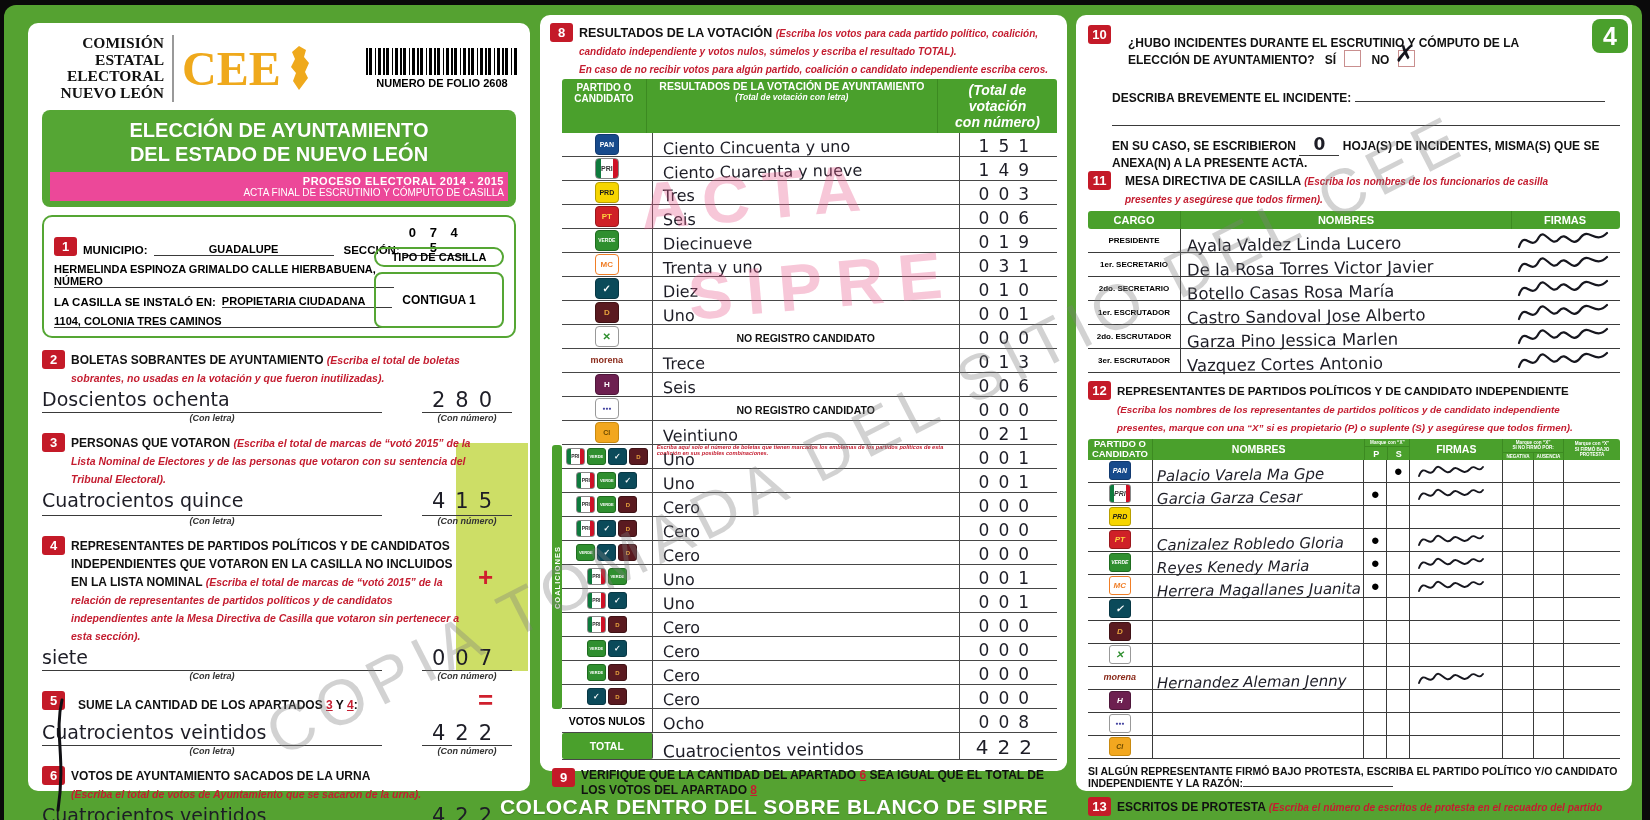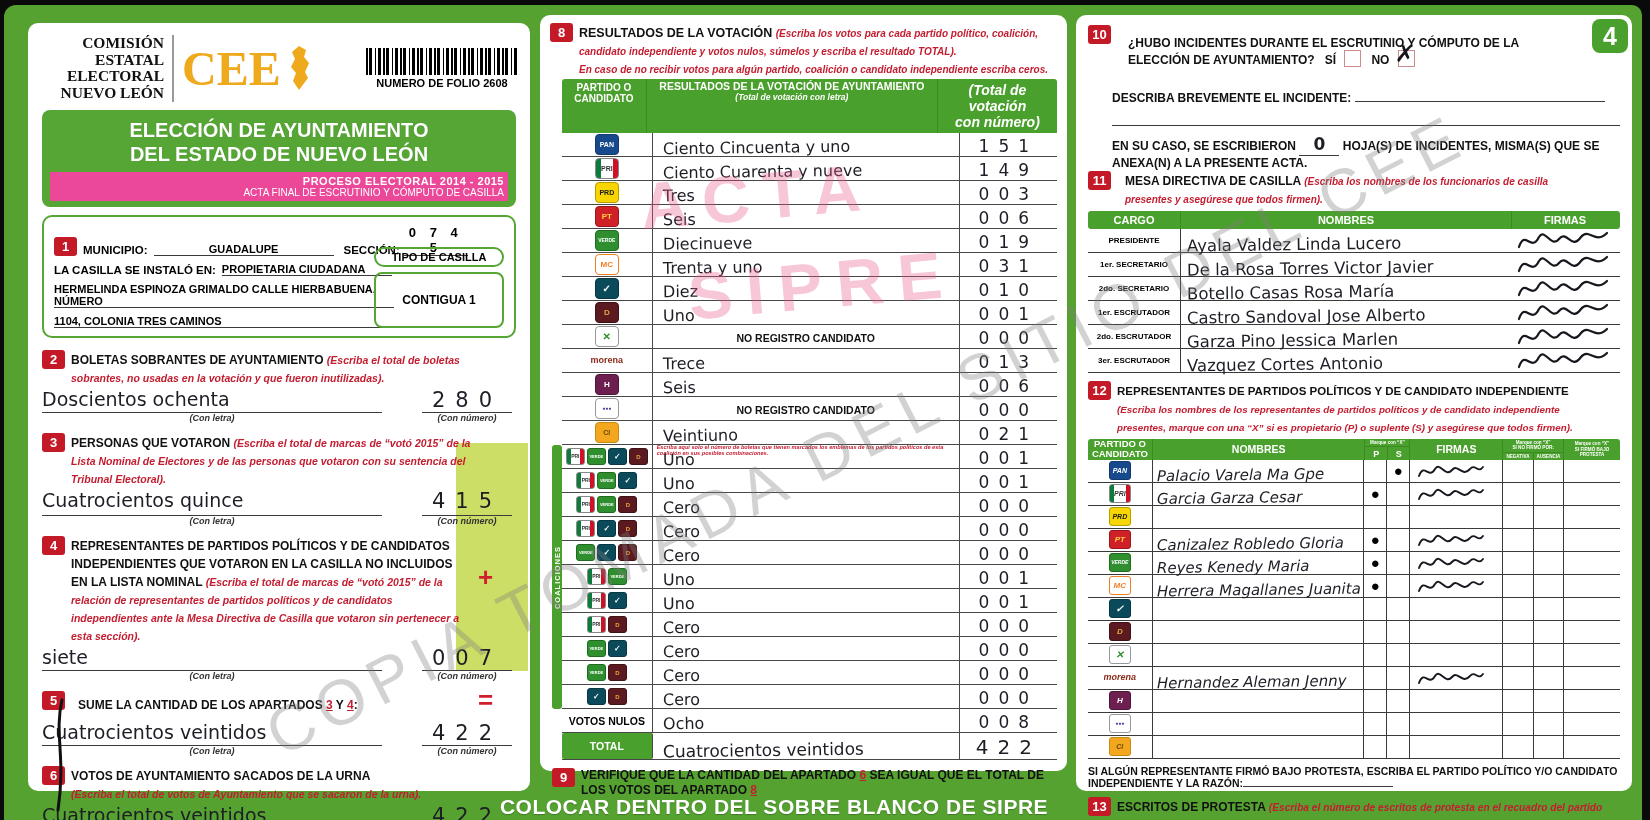--- a/index.html
+++ b/index.html
@@ -169,25 +169,25 @@
 
     <div class="sec1">
       <div class="sec1row">
         <span class="badge">1</span>
         <span>MUNICIPIO:</span>
         <span class="wline pv" style="width:180px;margin:0 6px;">GUADALUPE</span>
         <span style="margin-left:4px;">SECCIÓN:</span>
         <span class="wline pv" style="width:64px;margin-left:4px;letter-spacing:5px;font-size:13px;">0 7 4 5</span>
       </div>
       <div class="sec1row">
+        <span class="wline pv" style="width:340px;text-align:left;">HERMELINDA ESPINOZA GRIMALDO CALLE HIERBABUENA, NÚMERO</span>
+      </div>
+      <div class="sec1row">
         <span>LA CASILLA SE INSTALÓ EN:</span>
         <span class="wline pv" style="width:170px;margin-left:6px;text-align:left;">PROPIETARIA CIUDADANA</span>
-      </div>
-      <div class="sec1row">
-        <span class="wline pv" style="width:340px;text-align:left;">HERMELINDA ESPINOZA GRIMALDO CALLE HIERBABUENA, NÚMERO</span>
       </div>
       <div class="sec1row" style="margin-bottom:0;">
         <span class="wline pv" style="width:340px;text-align:left;">1104, COLONIA TRES CAMINOS</span>
       </div>
       <div class="tipo-wrap">
         <div class="tipo-label">TIPO DE CASILLA</div>
         <div class="tipo-val">CONTIGUA 1</div>
       </div>
     </div>
 

